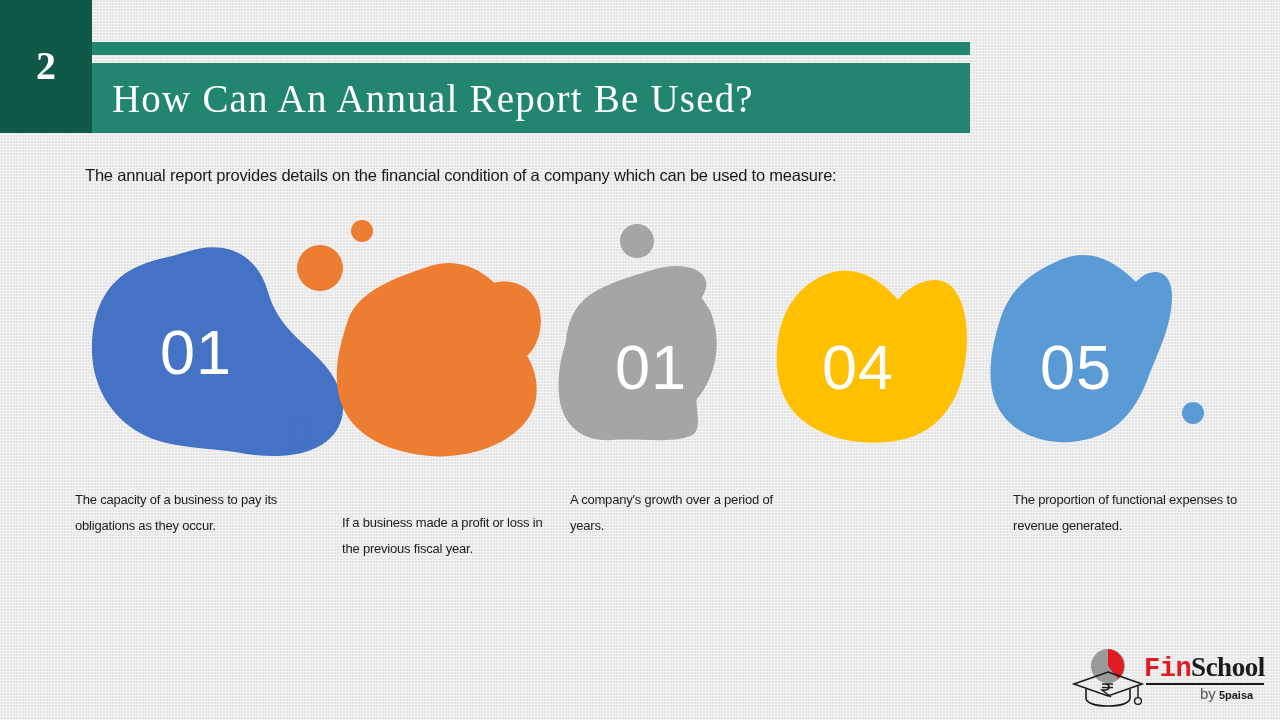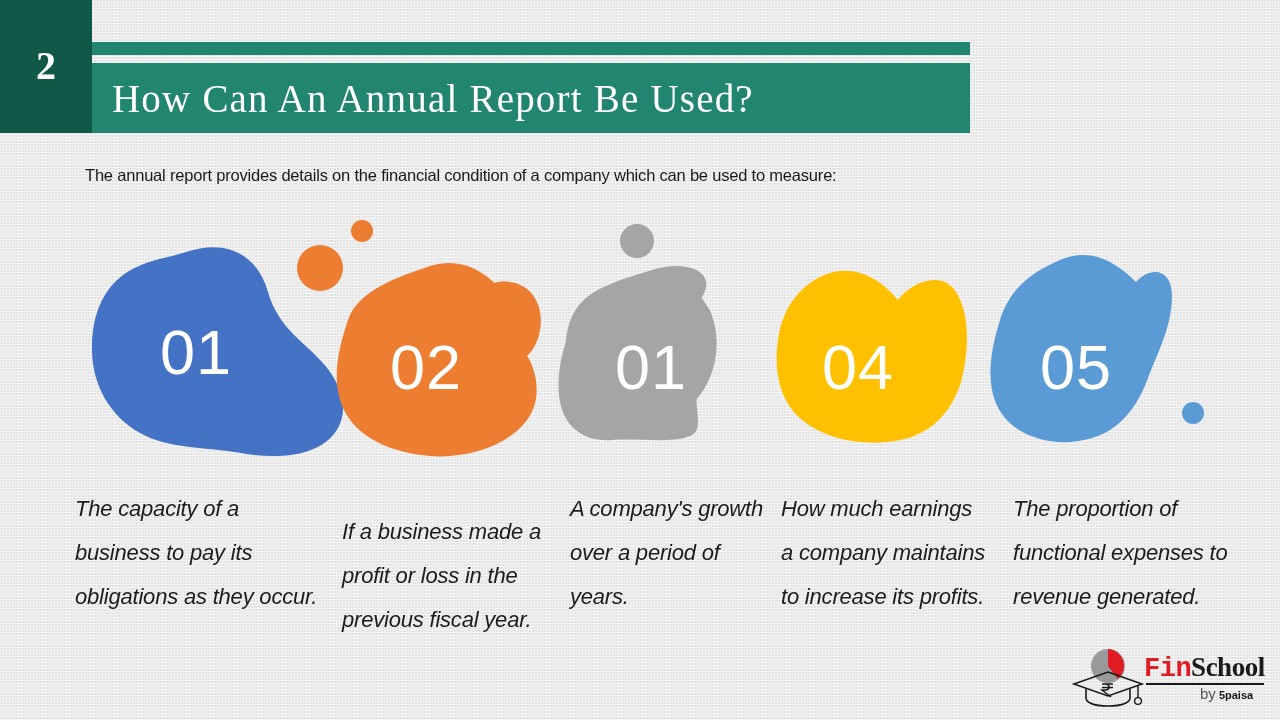--- a/index.html
+++ b/index.html
@@ -102,24 +102,23 @@
     letter-spacing: 1px;
     line-height: 63px;
     white-space: nowrap;
   }
 
   
   .caption {
     position: absolute;
     top: 487px;
     color: #1c1c1c;
-    font-size: 22px;
-    line-height: 44px;
+    font-size: 13px;
+    line-height: 26px;
     letter-spacing: -0.2px;
-    font-style: italic;
   }
   #cap-0 { left: 75px;   width: 248px; }
   #cap-1 { left: 342px;  width: 215px; margin-top: 23px; }
   #cap-2 { left: 570px;  width: 210px; }
   #cap-3 { left: 781px;  width: 205px; }
   #cap-4 { left: 1013px; width: 248px; }
 
   
   #logo {
     position: absolute;
@@ -212,29 +211,27 @@
              C782,310 798,287 822,276 Z" fill="#ffc000"></path>
 
     <path d="M1060,260 C1092,246 1118,264 1136,282 C1150,266 1172,268 1172,296
              C1172,326 1158,352 1148,378 C1138,406 1120,430 1092,438
              C1060,448 1020,440 1002,414 C984,388 990,352 1000,320
              C1010,288 1032,272 1060,260 Z" fill="#5b9bd5"></path>
     <circle cx="1193" cy="413" r="11" fill="#5b9bd5"></circle>
   </svg>
 
   <div class="blob-num" style="left:160px; top:321px;">01</div>
-  <div class="blob-num" style="left:390px; top:336px;">02</div>
   <div class="blob-num" style="left:615px; top:336px;">01</div>
   <div class="blob-num" style="left:822px; top:336px;">04</div>
   <div class="blob-num" style="left:1040px; top:336px;">05</div>
 
   <div class="caption" id="cap-0">The capacity of a business to pay its obligations as they occur.</div>
   <div class="caption" id="cap-1">If a business made a profit or loss in the previous fiscal year.</div>
   <div class="caption" id="cap-2">A company's growth over a period of years.</div>
-  <div class="caption" id="cap-3">How much earnings a company maintains to increase its profits.</div>
   <div class="caption" id="cap-4">The proportion of functional expenses to revenue generated.</div>
 
   <div id="logo">
     <svg width="80" height="62" viewBox="0 0 80 62" xmlns="http://www.w3.org/2000/svg">
 
       <circle cx="40" cy="20" r="17" fill="#9a9a9a"></circle>
       <path d="M40,3 A17,17 0 0,1 55,22 L40,20 Z" fill="#e01b24"></path>
       <path d="M40,3 A17,17 0 0,1 50,33 L40,20 Z" fill="#e01b24"></path>
 
       <path d="M40,26 L74,38 L40,50 L6,38 Z" fill="none" stroke="#1a1a1a" stroke-width="1.6"></path>

